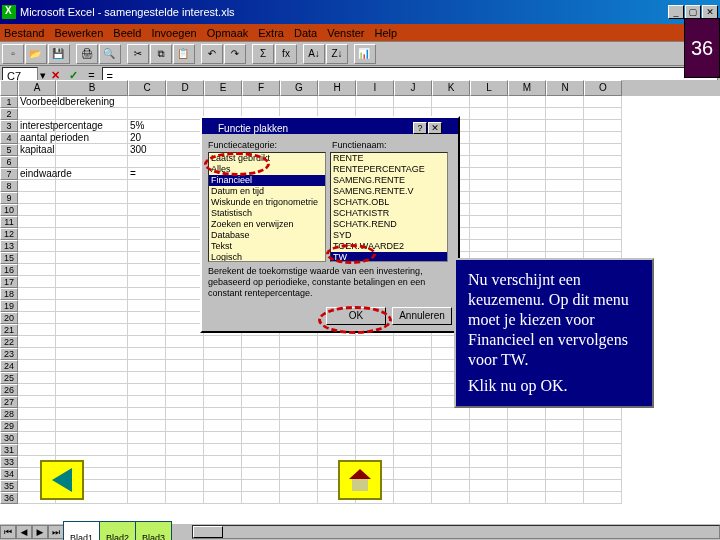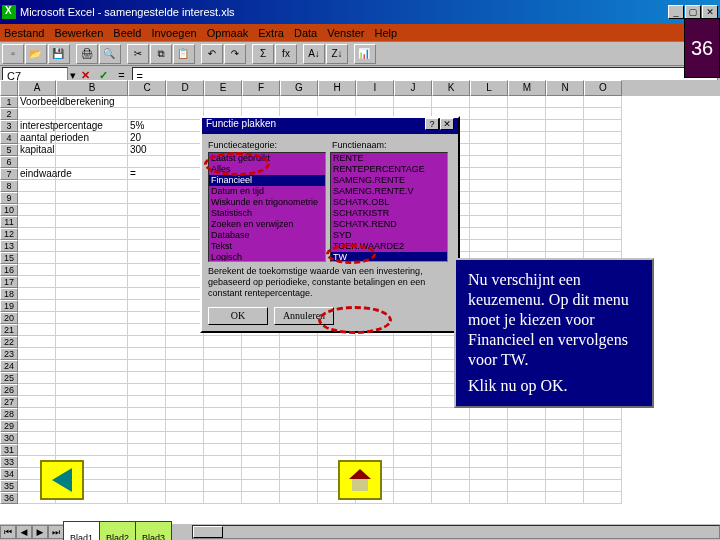--- a/index.html
+++ b/index.html
@@ -17,21 +17,21 @@
   .menubar { height: 18px; background: #c2410c; display: flex; align-items: center; padding: 0 4px; gap: 10px; font-size: 11px; border-bottom: 1px solid #808080; }
   .menubar span { cursor: default; }
 
   
   .toolbar { height: 24px; background: #c0c0c0; display: flex; align-items: center; padding: 0 2px; gap: 1px; border-bottom: 1px solid #808080; }
   .tbtn { width: 22px; height: 20px; background: #c0c0c0; border: 1px solid #fff; border-right-color: #808080; border-bottom-color: #808080; font-size: 10px; text-align: center; line-height: 18px; }
   .tsep { width: 4px; }
 
   
   .formulabar { height: 20px; background: #c0c0c0; display: flex; align-items: center; padding: 0 2px; gap: 2px; border-bottom: 1px solid #808080; }
-  .namebox { width: 66px; height: 18px; background: #fff; border: 1px inset #808080; padding: 0 4px; display: flex; align-items: center; font-size: 11px; }
+  .namebox { width: 36px; height: 18px; background: #fff; border: 1px inset #808080; padding: 0 4px; display: flex; align-items: center; font-size: 11px; }
   .fbtn { width: 16px; height: 16px; text-align: center; line-height: 14px; font-size: 11px; }
   .fbtn.red { color: #c00; font-weight: bold; }
   .fbtn.green { color: #080; font-weight: bold; }
   .formula-input { flex: 1; height: 18px; background: #fff; border: 1px inset #808080; padding: 0 4px; font-size: 11px; display: flex; align-items: center; }
 
   
   .slide-num { position: absolute; top: 18px; right: 0; width: 36px; height: 60px; background: #4b0040; color: #fff; font-size: 20px; display: flex; align-items: flex-start; justify-content: center; padding-top: 18px; border: 1px solid #000; }
 
   
   .gridwrap { position: absolute; top: 80px; left: 0; right: 0; bottom: 18px; background: #fff; overflow: hidden; }
@@ -40,33 +40,33 @@
   .colhead { width: 38px; height: 16px; background: #c0c0c0; border: 1px solid #808080; border-top-color: #fff; border-left-color: #fff; text-align: center; font-size: 10px; line-height: 14px; }
   .colhead.wide { width: 72px; }
   .rows { position: absolute; top: 16px; left: 0; right: 0; bottom: 0; }
   .row { display: flex; height: 12px; }
   .rowhead { width: 18px; height: 12px; background: #c0c0c0; border: 1px solid #808080; border-top-color: #fff; border-left-color: #fff; text-align: center; font-size: 9px; line-height: 10px; }
   .cell { width: 38px; height: 12px; border-right: 1px solid #d0d0d0; border-bottom: 1px solid #d0d0d0; font-size: 10px; padding: 0 2px; white-space: nowrap; overflow: visible; }
   .cell.wide { width: 72px; }
 
   
   .dialog { position: absolute; top: 116px; left: 200px; width: 260px; background: #c0c0c0; border: 2px solid #fff; border-right-color: #000; border-bottom-color: #000; }
-  .dialog .dtitle { height: 16px; background: #000080; color: #fff; font-size: 10px; padding: 0 4px; display: flex; align-items: flex-start; justify-content: space-between; }
+  .dialog .dtitle { height: 16px; background: #000080; color: #fff; font-size: 10px; padding: 0 16px; display: flex; align-items: flex-end; justify-content: space-between; }
   .dialog .dtitle .dwinbtns { display: flex; gap: 1px; }
   .dialog .dtitle .dwinbtn { width: 14px; height: 12px; background: #c0c0c0; color: #000; text-align: center; font-size: 9px; line-height: 10px; border: 1px solid #fff; border-right-color: #000; border-bottom-color: #000; }
   .dialog .dbody { padding: 6px; font-size: 9px; }
   .dialog .dlabelrow { display: flex; gap: 4px; margin-bottom: 2px; }
   .dialog .dlabel { flex: 1; font-size: 9px; }
   .dialog .listrow { display: flex; gap: 4px; }
-  .dialog .listbox { width: 118px; height: 110px; background: #a21caf; border: 1px inset #808080; overflow: hidden; font-size: 9px; }
+  .dialog .listbox { width: 118px; height: 110px; background: #fef9c3; border: 1px inset #808080; overflow: hidden; font-size: 9px; }
   .dialog .listbox .li { padding: 0 2px; height: 11px; line-height: 11px; white-space: nowrap; }
   .dialog .listbox .li.sel { background: #000080; color: #fff; }
   .dialog .synrow { margin-top: 6px; background: #fff; border: 1px inset #808080; padding: 2px; font-size: 9px; font-weight: bold; }
   .dialog .desc { margin-top: 4px; font-size: 9px; line-height: 11px; }
-  .dialog .btnrow { margin-top: 8px; display: flex; gap: 6px; font-family: Liberation Serif, serif; }
+  .dialog .btnrow { margin-top: 8px; display: flex; justify-content: flex-end; gap: 6px; }
   .dialog .dbtn { width: 60px; height: 18px; background: #c0c0c0; border: 1px solid #fff; border-right-color: #000; border-bottom-color: #000; font-size: 10px; text-align: center; line-height: 16px; }
 
   
   .oval { position: absolute; border: 3px dashed #c00; border-radius: 50%; pointer-events: none; }
 
   
   .callout { position: absolute; top: 258px; left: 454px; width: 200px; background: #000080; color: #fff; border: 2px outset #c0c0c0; padding: 10px 12px; font-family: "Times New Roman", serif; font-size: 16px; line-height: 20px; }
 
   
   .navbtn { position: absolute; bottom: 40px; width: 44px; height: 40px; background: #ff0; border: 2px solid #808000; display: flex; align-items: center; justify-content: center; }

